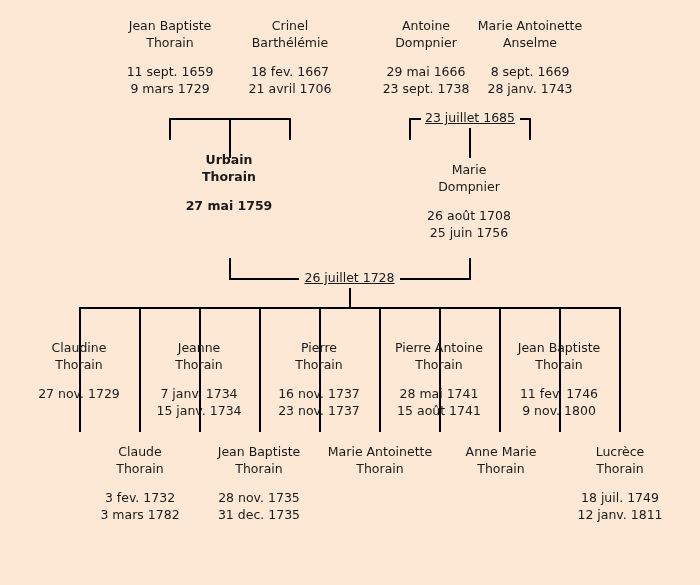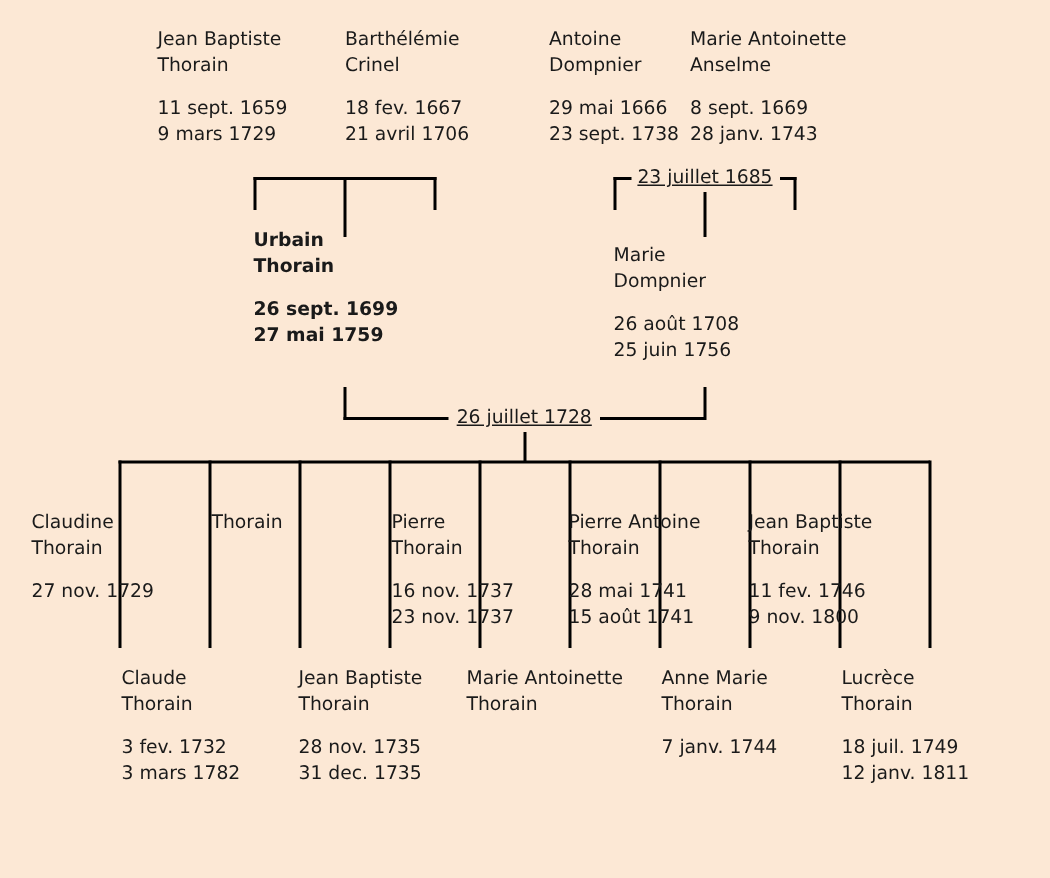--- a/index.html
+++ b/index.html
@@ -14,21 +14,21 @@
     color: #1a1a1a;
     overflow: hidden;
   }
   #stage {
     position: relative;
     width: 700px;
     height: 585px;
   }
   .person {
     position: absolute;
-    text-align: left;
+    text-align: center;
     line-height: 1.35;
   }
   .person .nm {
     font-size: 12.5px;
     white-space: nowrap;
   }
   .person .dates {
     margin-top: 12px;
   }
   .person .dt {
@@ -60,22 +60,22 @@
   <div class="person" style="left:105px; top:18px; width:130px;">
     <div class="nm">Jean Baptiste</div>
     <div class="nm">Thorain</div>
     <div class="dates">
       <div class="dt">11 sept. 1659</div>
       <div class="dt">9 mars 1729</div>
     </div>
   </div>
 
   <div class="person" style="left:230px; top:18px; width:120px;">
+    <div class="nm">Crinel</div>
     <div class="nm">Barthélémie</div>
-    <div class="nm">Crinel</div>
     <div class="dates">
       <div class="dt">18 fev. 1667</div>
       <div class="dt">21 avril 1706</div>
     </div>
   </div>
 
   <div class="person" style="left:366px; top:18px; width:120px;">
     <div class="nm">Antoine</div>
     <div class="nm">Dompnier</div>
     <div class="dates">
@@ -102,21 +102,20 @@
   <div class="line v" style="left:529px; top:118px; height:22px;"></div>
   <div class="line h" style="left:409px; top:118px; width:12px;"></div>
   <div class="line h" style="left:520px; top:118px; width:11px;"></div>
   <div class="marriage" style="left:419px; top:110px; width:102px;">23 juillet 1685</div>
   <div class="line v" style="left:469px; top:128px; height:30px;"></div>
 
   <div class="person bold" style="left:169px; top:152px; width:120px;">
     <div class="nm">Urbain</div>
     <div class="nm">Thorain</div>
     <div class="dates">
-      <div class="dt">26 sept. 1699</div>
       <div class="dt">27 mai 1759</div>
     </div>
   </div>
 
   <div class="person" style="left:409px; top:162px; width:120px;">
     <div class="nm">Marie</div>
     <div class="nm">Dompnier</div>
     <div class="dates">
       <div class="dt">26 août 1708</div>
       <div class="dt">25 juin 1756</div>
@@ -145,21 +144,26 @@
   <div class="person" style="left:21px; top:340px; width:116px;">
     <div class="nm">Claudine</div>
     <div class="nm">Thorain</div>
     <div class="dates">
       <div class="dt">27 nov. 1729</div>
       <div class="dt"></div>
     </div>
   </div>
 
   <div class="person" style="left:141px; top:340px; width:116px;">
-    <div class="nm">Thorain</div>
+    <div class="nm">Jeanne</div>
+    <div class="nm">Thorain</div>
+    <div class="dates">
+      <div class="dt">7 janv. 1734</div>
+      <div class="dt">15 janv. 1734</div>
+    </div>
   </div>
 
   <div class="person" style="left:261px; top:340px; width:116px;">
     <div class="nm">Pierre</div>
     <div class="nm">Thorain</div>
     <div class="dates">
       <div class="dt">16 nov. 1737</div>
       <div class="dt">23 nov. 1737</div>
     </div>
   </div>
@@ -201,24 +205,20 @@
   </div>
 
   <div class="person" style="left:311px; top:444px; width:138px;">
     <div class="nm">Marie Antoinette</div>
     <div class="nm">Thorain</div>
   </div>
 
   <div class="person" style="left:441px; top:444px; width:120px;">
     <div class="nm">Anne Marie</div>
     <div class="nm">Thorain</div>
-    <div class="dates">
-      <div class="dt">7 janv. 1744</div>
-      <div class="dt"></div>
-    </div>
   </div>
 
   <div class="person" style="left:561px; top:444px; width:118px;">
     <div class="nm">Lucrèce</div>
     <div class="nm">Thorain</div>
     <div class="dates">
       <div class="dt">18 juil. 1749</div>
       <div class="dt">12 janv. 1811</div>
     </div>
   </div>

